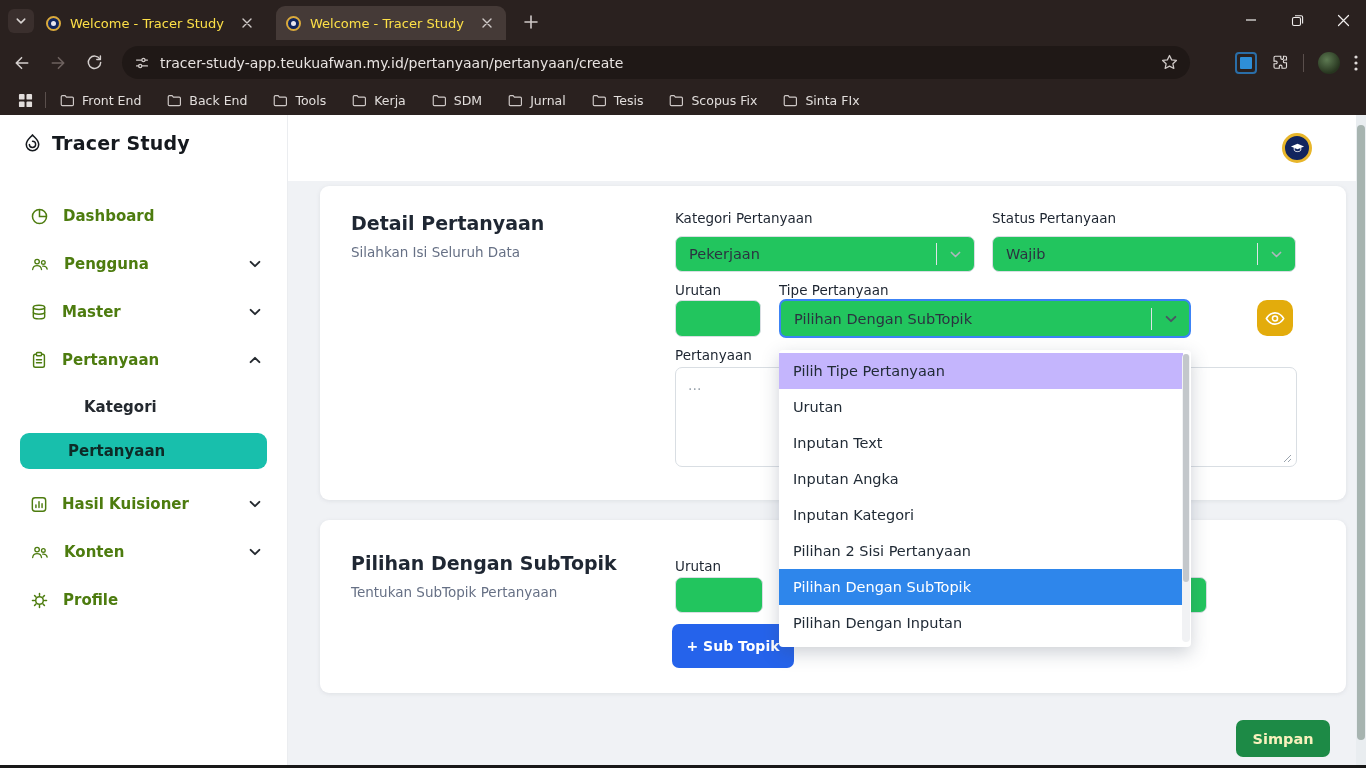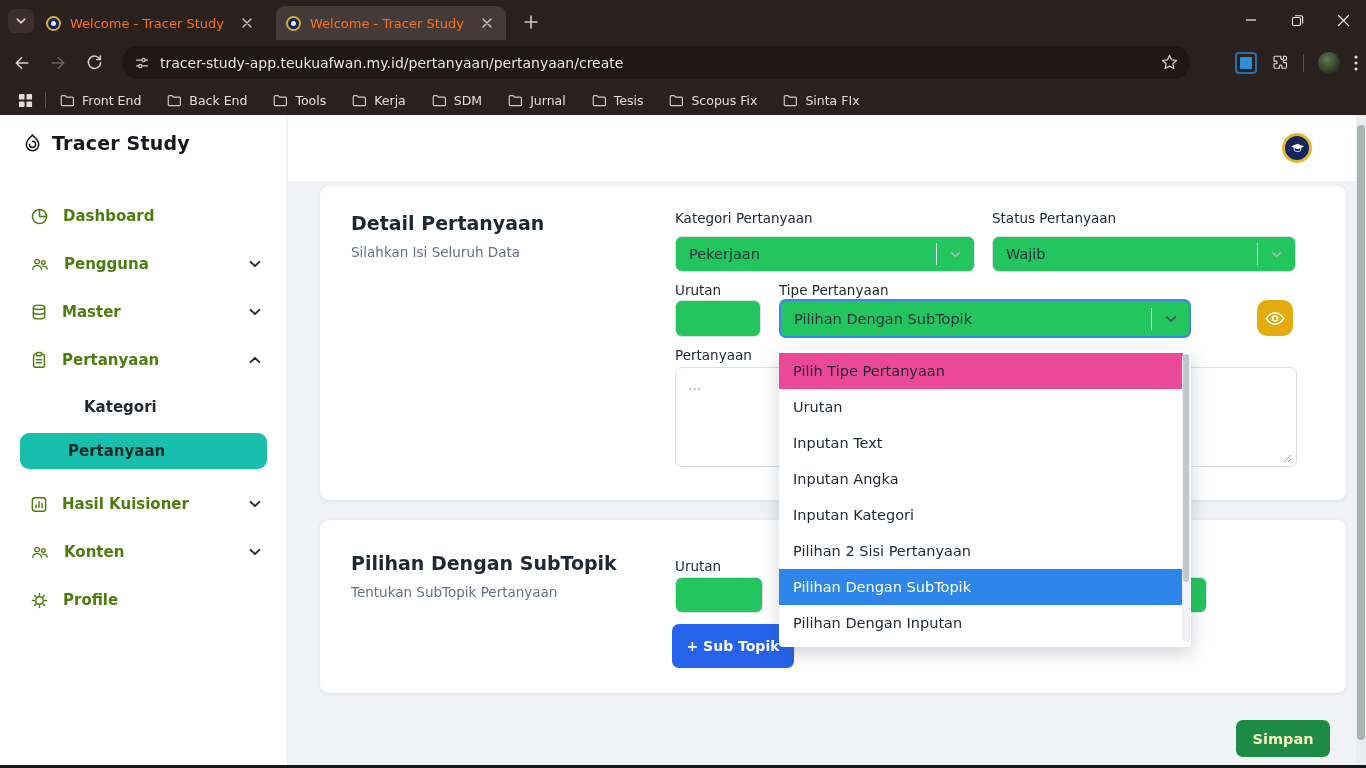--- a/index.html
+++ b/index.html
@@ -3,21 +3,21 @@
 <meta charset="utf-8">
 <style>
   * { margin:0; padding:0; box-sizing:border-box; }
   html,body { width:1366px; height:768px; overflow:hidden; }
   body { font-family:"DejaVu Sans", sans-serif; position:relative; background:#fff; }
 
   
   .chrome { position:absolute; left:0; top:0; width:1366px; height:115px; background:#2a211f; }
   .tabstrip { position:absolute; left:0; top:0; width:1366px; height:40px; }
   .tab-search { position:absolute; left:8px; top:9px; width:26px; height:24px; border:none; background:#3a2f2d; border-radius:6px; color:#d8d3d1; display:flex; align-items:center; justify-content:center; cursor:pointer; }
-  .tab { position:absolute; top:6px; height:34px; width:230px; display:flex; align-items:center; padding:0 10px; border-radius:9px 9px 0 0; color:#f97316; font-size:13px; }
+  .tab { position:absolute; top:6px; height:34px; width:230px; display:flex; align-items:center; padding:0 10px; border-radius:9px 9px 0 0; color:#fde047; font-size:13px; }
   .tab.inactive { left:36px; background:transparent; }
   .tab.active { left:276px; background:#453a37; }
   .tab .ttl { flex:1; margin-left:9px; white-space:nowrap; overflow:hidden; text-overflow:ellipsis; }
   .favicon { width:15px; height:15px; border-radius:50%; background:#10265f; border:2px solid #d9a93c; position:relative; flex:0 0 auto; }
   .favicon::after { content:""; position:absolute; left:3px; top:3px; width:5px; height:5px; border-radius:50%; background:#e8e6ef; }
   .tab-close { width:18px; height:18px; display:flex; align-items:center; justify-content:center; color:#cfc9c7; border-radius:50%; cursor:pointer; flex:0 0 auto; }
   .new-tab { position:absolute; left:518px; top:9px; width:26px; height:26px; border:none; background:transparent; color:#cfc9c7; display:flex; align-items:center; justify-content:center; cursor:pointer; }
   .win-controls { position:absolute; right:0; top:0; height:40px; display:flex; }
   .win-btn { width:46px; height:40px; display:flex; align-items:center; justify-content:center; color:#f1eeed; cursor:pointer; }
 
@@ -71,21 +71,21 @@
   .select .chev-box { width:38px; height:22px; border-left:1px solid #dfe3e7; display:flex; align-items:center; justify-content:center; color:#aeb6bd; }
   .select.focused { border:2px solid #3c83f6; }
   .tarea { position:absolute; border:1px solid #d9dee3; border-radius:7px; font-family:"DejaVu Sans", sans-serif; font-size:14px; color:#2b3340; padding:9px 12px; resize:none; }
   .tarea::placeholder { color:#9aa3ad; }
   .resize-glyph { position:absolute; pointer-events:none; }
 
   .eye-btn { position:absolute; left:937px; top:114px; width:36px; height:36px; background:#e3ac0c; border:none; border-radius:10px; display:flex; align-items:center; justify-content:center; cursor:pointer; }
 
   .dropdown { position:absolute; left:779px; top:235px; width:412px; height:297px; background:#fff; border-radius:4px; box-shadow:0 6px 18px rgba(60,70,90,.25); z-index:50; padding-top:3px; }
   .opt { height:36px; display:flex; align-items:center; padding-left:14px; font-size:14.5px; color:#212b36; cursor:pointer; width:404px; }
-  .opt.hover { background:#ec4899; }
+  .opt.hover { background:#c4b5fd; }
   .opt.selected { background:#2e86eb; color:#fff; }
   .dd-scroll { position:absolute; right:1px; top:4px; width:8px; height:288px; background:#f1f2f4; border-radius:4px; }
   .dd-thumb { position:absolute; left:1px; top:0; width:6px; height:228px; background:#c3c7cb; border-radius:3px; }
 
   .btn-subtopik { position:absolute; left:352px; top:104px; width:122px; height:44px; background:#2563eb; color:#fff; border:none; border-radius:7px; font-family:"DejaVu Sans", sans-serif; font-size:14px; font-weight:bold; cursor:pointer; }
   .btn-save { position:absolute; left:1236px; top:605px; width:94px; height:37px; background:#1d8a46; color:#f8f1bd; border:none; border-radius:7px; font-family:"DejaVu Sans", sans-serif; font-size:14.5px; font-weight:bold; cursor:pointer; z-index:5; }
 
   .page-scroll { position:absolute; left:1356px; top:0; width:10px; height:650px; background:#e9edf0; }
   .page-thumb { position:absolute; left:1px; top:10px; width:8px; height:615px; background:#a7b4b0; border-radius:4px; }
 

